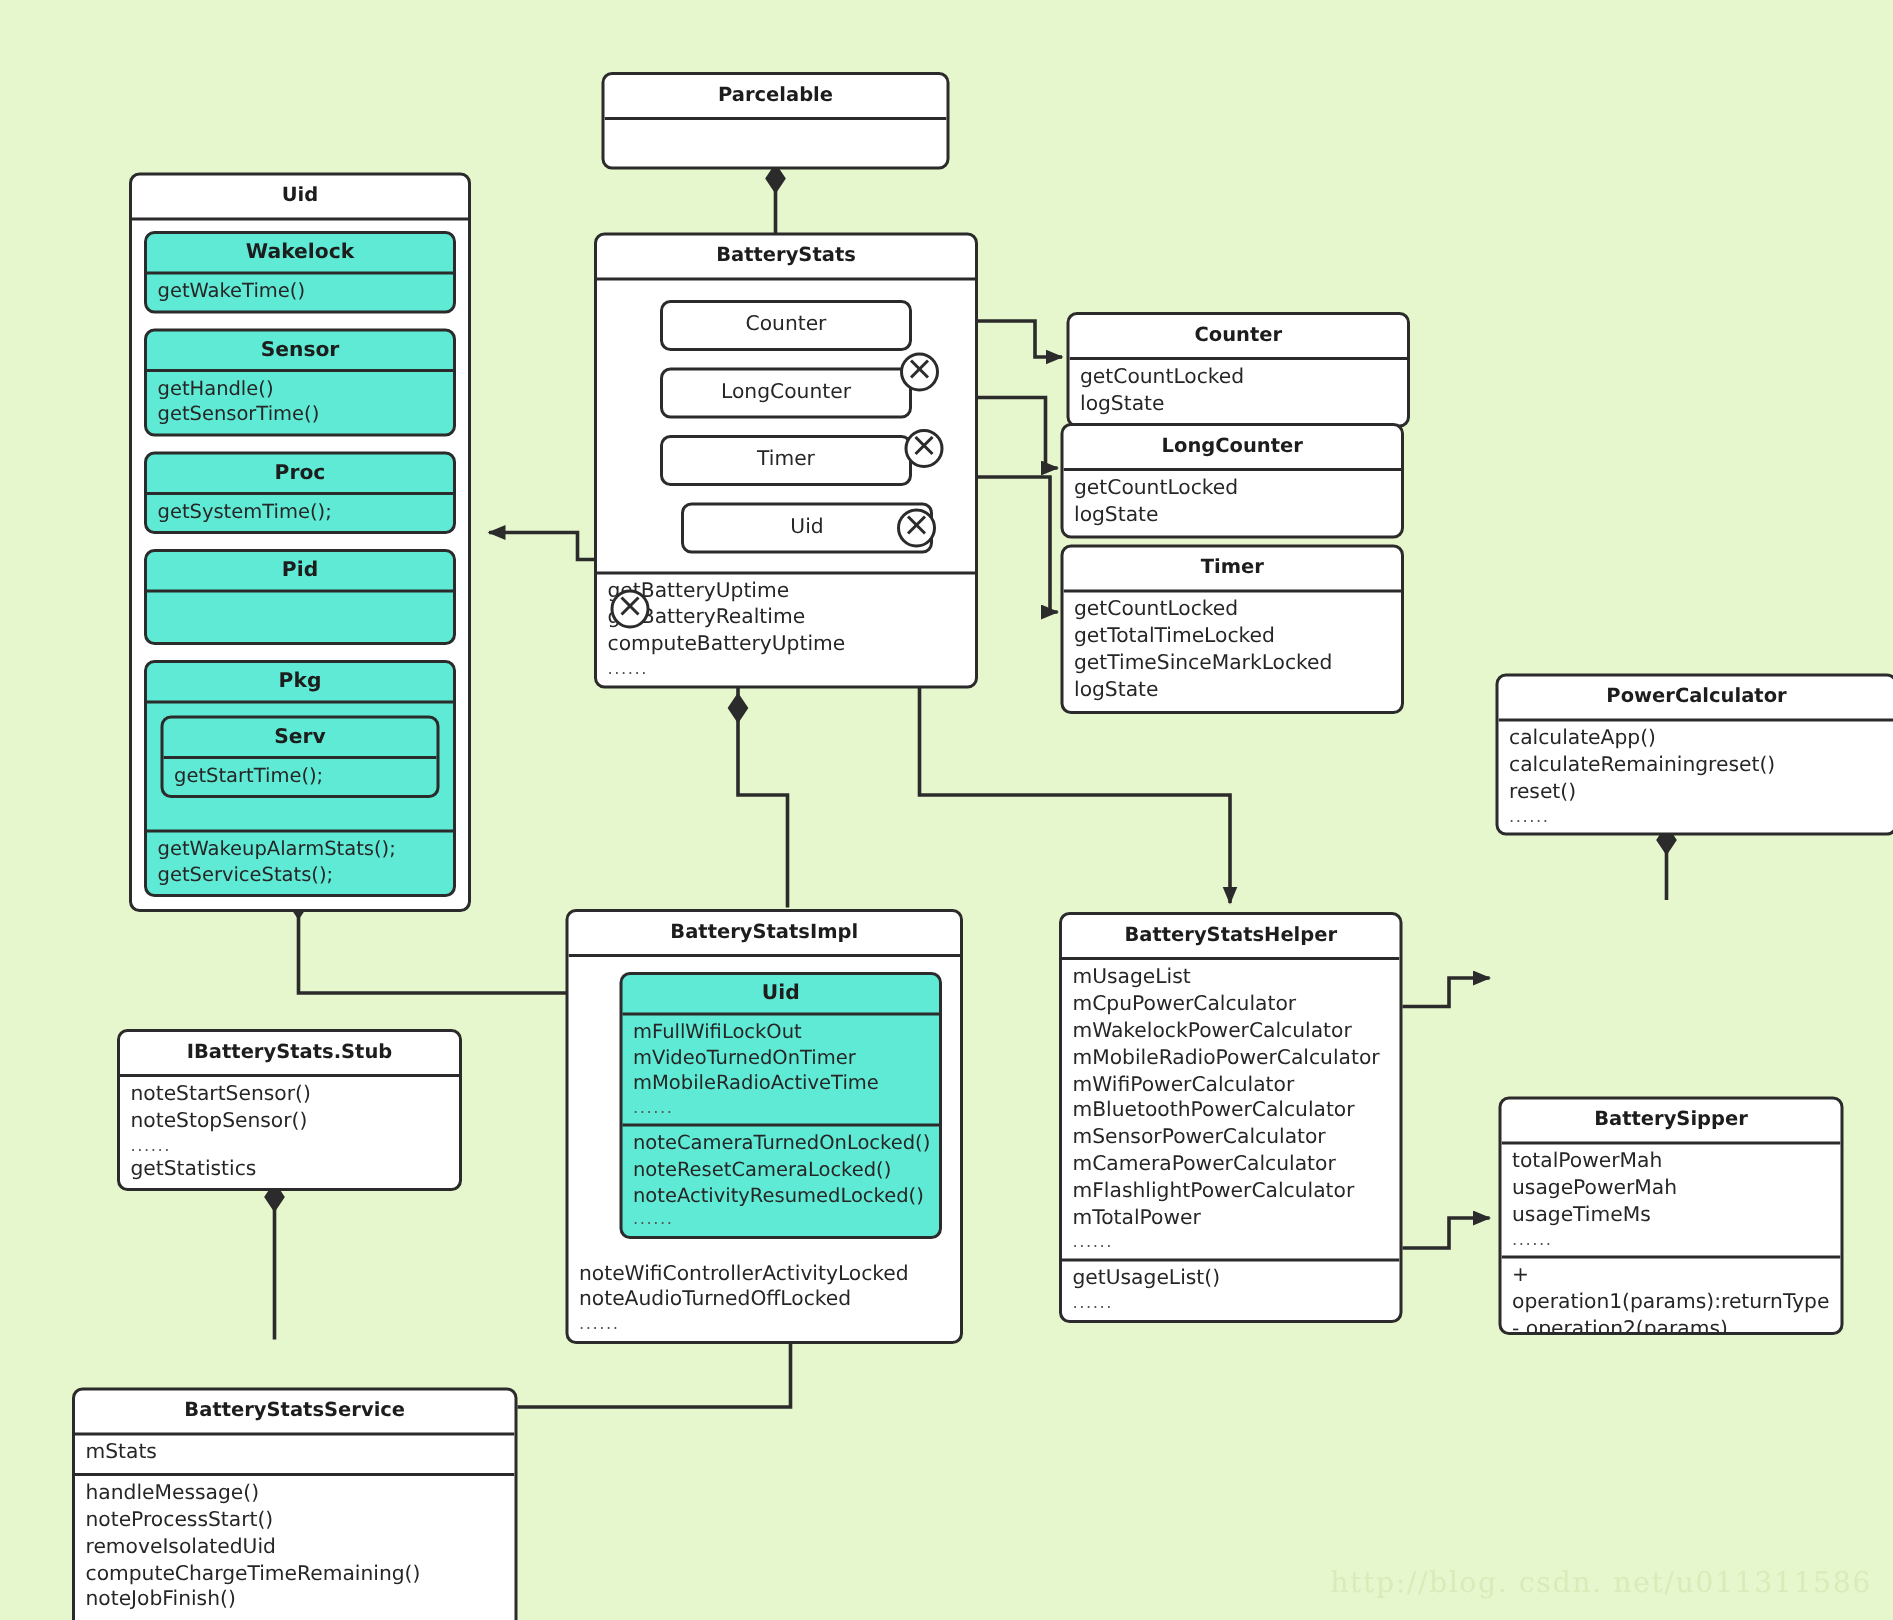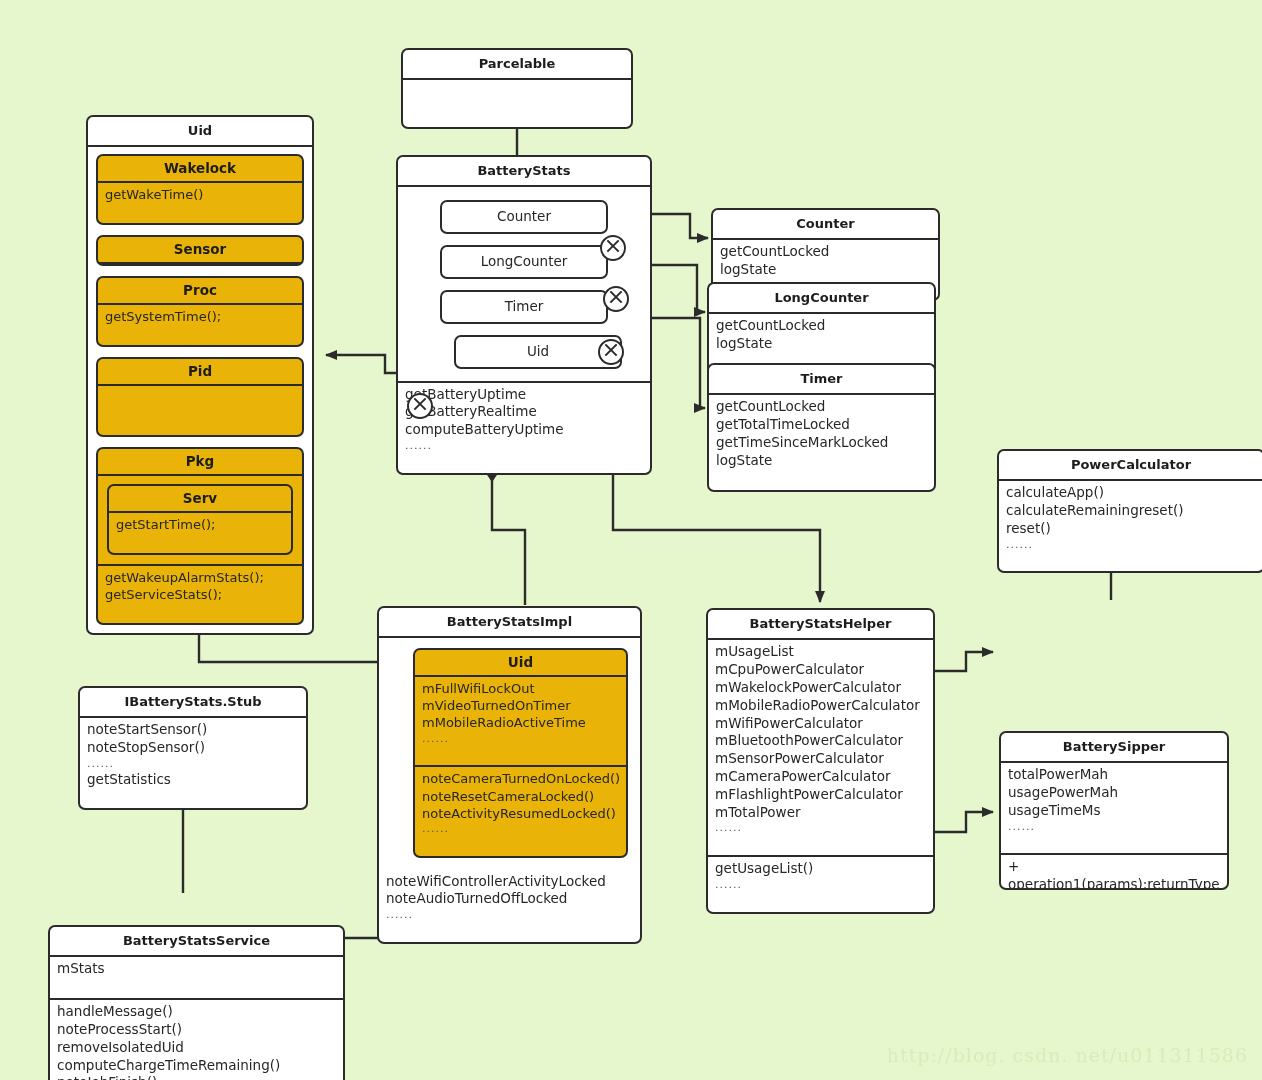--- a/index.html
+++ b/index.html
@@ -26,33 +26,33 @@
     text-align:center;
     font-weight:bold;
     font-size:13px;
     color:#1d1d1d;
     padding:7px 4px 7px;
     border-bottom:2px solid #2b2b2b;
     line-height:1.1;
     white-space:nowrap;
   }
   .uml-sec{
-    padding:3px 6px 20px 7px;
+    padding:3px 6px 4px 7px;
     font-size:13.5px;
     color:#262626;
     line-height:1.32;
   }
   .uml-sec + .uml-sec{border-top:2px solid #2b2b2b;}
   .uml-sec.empty{min-height:24px;}
   .uml-body{padding:7px 8px 8px 8px;}
   .dots{font-size:11px;letter-spacing:1px;color:#555;line-height:1.25;}
   .row{white-space:nowrap;}
 
   
-  .nested{position:relative;box-sizing:border-box;background:#eab308;
+  .nested{position:relative;box-sizing:border-box;background:#5eead4;
           border:2px solid #2b2b2b;border-radius:7px;margin-bottom:10px;}
   .nested:last-child{margin-bottom:0;}
   .nested .uml-title{font-size:13.5px;padding:5px 4px 5px;}
   .nested .uml-sec{font-size:13px;}
 
   
   .stub{
     box-sizing:border-box;background:#fff;border:2px solid #2b2b2b;
     border-radius:7px;text-align:center;font-size:13.5px;color:#262626;
     padding:6px 4px;
@@ -139,38 +139,42 @@
 
       <div class="nested">
         <div class="uml-title">Wakelock</div>
         <div class="uml-sec">
           <div class="row">getWakeTime()</div>
         </div>
       </div>
 
       <div class="nested">
         <div class="uml-title">Sensor</div>
+        <div class="uml-sec">
+          <div class="row">getHandle()</div>
+          <div class="row">getSensorTime()</div>
+        </div>
       </div>
 
       <div class="nested">
         <div class="uml-title">Proc</div>
         <div class="uml-sec">
           <div class="row">getSystemTime();</div>
         </div>
       </div>
 
       <div class="nested">
         <div class="uml-title">Pid</div>
         <div class="uml-sec empty" style="min-height:26px;"></div>
       </div>
 
       <div class="nested">
         <div class="uml-title">Pkg</div>
         <div class="uml-sec" style="padding:8px 9px 9px;">
-          <div class="nested" style="margin-bottom:0;">
+          <div class="nested" style="margin-bottom:12px;">
             <div class="uml-title">Serv</div>
             <div class="uml-sec">
               <div class="row">getStartTime();</div>
             </div>
           </div>
         </div>
         <div class="uml-sec">
           <div class="row">getWakeupAlarmStats();</div>
           <div class="row">getServiceStats();</div>
         </div>

